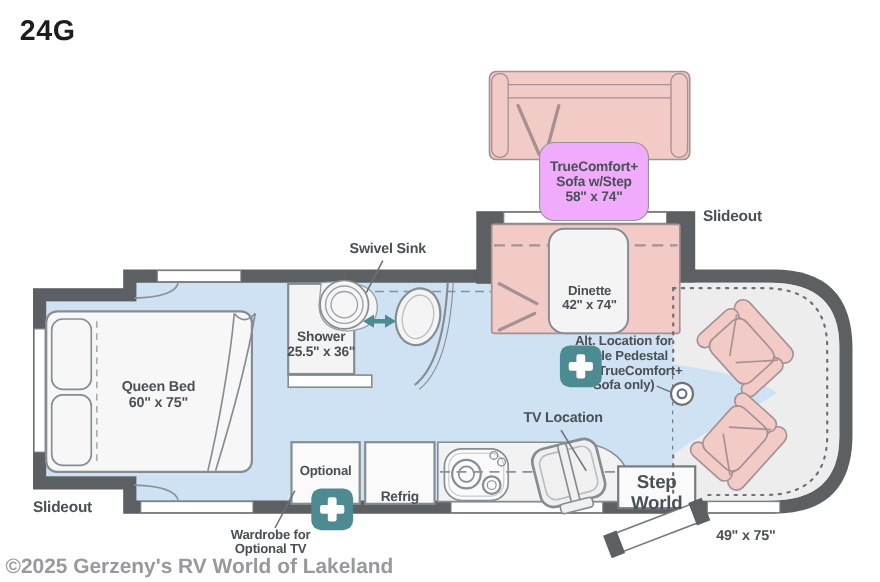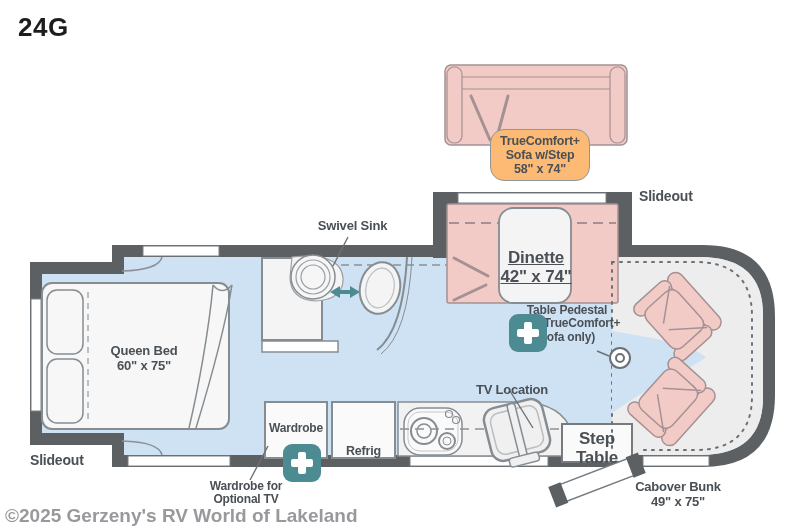--- a/index.html
+++ b/index.html
@@ -5,30 +5,30 @@
   html,body{margin:0;padding:0;}
   body{font-family:"Liberation Sans",sans-serif;background:#ffffff;}
   #canvas{position:relative;width:800px;height:529px;background:#ffffff;overflow:hidden;}
   #plan-svg{position:absolute;left:0;top:0;z-index:1;}
   .lbl{position:absolute;z-index:2;font-weight:700;color:#4a5055;text-align:center;
        line-height:1.12;letter-spacing:-0.2px;}
   .lbl .ln{display:block;}
   .lbl-left{text-align:right;}
   #title{position:absolute;left:18px;top:12px;z-index:2;font-size:26px;font-weight:700;
          color:#1b1d1f;letter-spacing:0.5px;}
-  #sofa-label{left:490px;top:129px;width:94px;background:#fdba74;border:1.5px solid #8f9599;
-              border-radius:14px;padding:4px 2px;font-size:12.5px;}
-  #dinette-label{left:480px;top:248px;width:112px;font-size:17px;text-decoration:underline;}
+  #sofa-label{left:490px;top:129px;width:94px;background:#f0abfc;border:1.5px solid #8f9599;
+              border-radius:14px;padding:14px 2px;font-size:12.5px;}
+  #dinette-label{left:480px;top:258px;width:112px;font-size:12px;}
   #queen-label{left:82px;top:344px;width:124px;font-size:13px;}
   #shower-label{left:238px;top:299px;width:108px;font-size:12.5px;}
   #swivel-label{left:295px;top:219px;width:115px;font-size:13px;}
   #slideout-top-label{left:639px;top:189px;font-size:14px;}
   #slideout-bottom-label{left:30px;top:453px;font-size:14px;}
   #alt-label{left:494px;top:304px;width:146px;font-size:12px;}
-  #tv-label{left:454px;top:373px;width:116px;font-size:13px;margin-top:10px;}
+  #tv-label{left:454px;top:373px;width:116px;font-size:13px;}
   #wardrobe-label{left:263px;top:422px;width:66px;font-size:12px;}
   #refrig-label{left:330px;top:444px;width:67px;font-size:12.5px;}
   #stepwell-label{left:565px;top:429px;width:64px;font-size:17px;}
   #cabover-label{left:617px;top:480px;width:122px;font-size:13px;}
   #optionaltv-label{left:195px;top:480px;width:102px;font-size:12px;}
   #watermark{position:absolute;left:5px;top:505px;z-index:2;font-size:19px;
              font-weight:700;color:rgba(125,128,131,0.8);white-space:nowrap;letter-spacing:0;}
   .plus-icon{position:absolute;z-index:3;width:38px;height:38px;background:#4d8b92;
              border-radius:9px;}
   .plus-icon .bar-h{position:absolute;left:8px;top:15px;width:22px;height:8px;background:#fff;border-radius:2px;}
@@ -188,44 +188,48 @@
 
   <div id="slideout-top-label" class="lbl lbl-left">Slideout</div>
 
   <div id="dinette-label" class="lbl">
     <span class="ln">Dinette</span>
     <span class="ln">42" x 74"</span>
   </div>
 
   <div id="swivel-label" class="lbl">Swivel Sink</div>
 
+  <div id="shower-label" class="lbl">
+    <span class="ln">Shower</span>
+    <span class="ln">25.5" x 36"</span>
+  </div>
 
   <div id="queen-label" class="lbl">
     <span class="ln">Queen Bed</span>
     <span class="ln">60" x 75"</span>
   </div>
 
   <div id="alt-label" class="lbl">
+    <span class="ln">Alt. Location for</span>
     <span class="ln">Table Pedestal</span>
     <span class="ln">(with TrueComfort+</span>
     <span class="ln">Sofa only)</span>
   </div>
 
   <div id="tv-label" class="lbl">TV Location</div>
 
-  <div id="wardrobe-label" class="lbl">Wardrobe</div>
+  <div id="wardrobe-label" class="lbl">Optional</div>
   <div id="refrig-label" class="lbl">Refrig</div>
 
   <div id="stepwell-label" class="lbl">
     <span class="ln">Step</span>
-    <span class="ln">Table</span>
+    <span class="ln">World</span>
   </div>
 
   <div id="cabover-label" class="lbl">
-    <span class="ln">Cabover Bunk</span>
     <span class="ln">49" x 75"</span>
   </div>
 
   <div id="optionaltv-label" class="lbl">
     <span class="ln">Wardrobe for</span>
     <span class="ln">Optional TV</span>
   </div>
 
   <div id="slideout-bottom-label" class="lbl lbl-left">Slideout</div>
 

